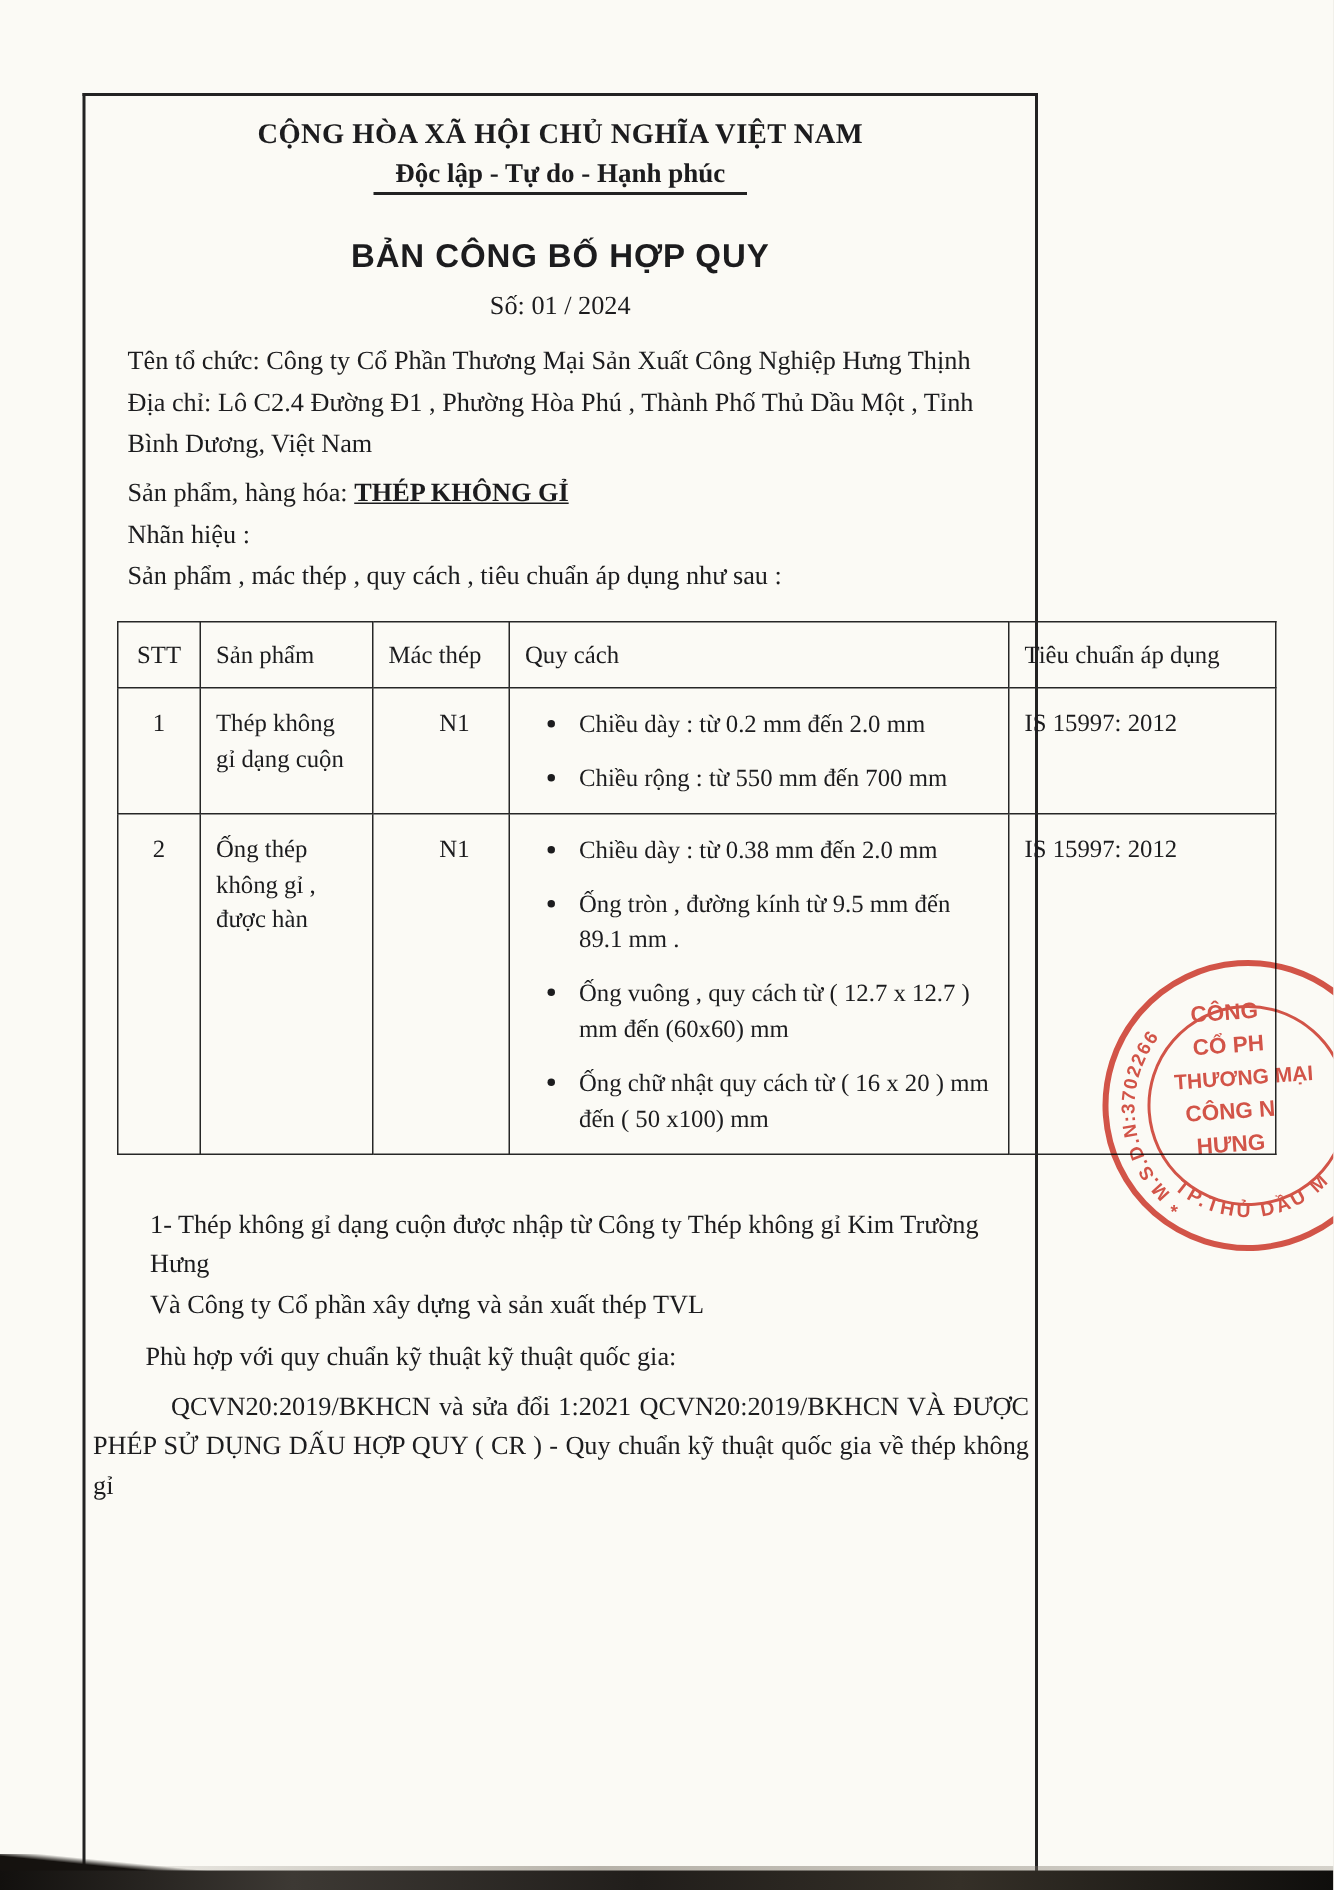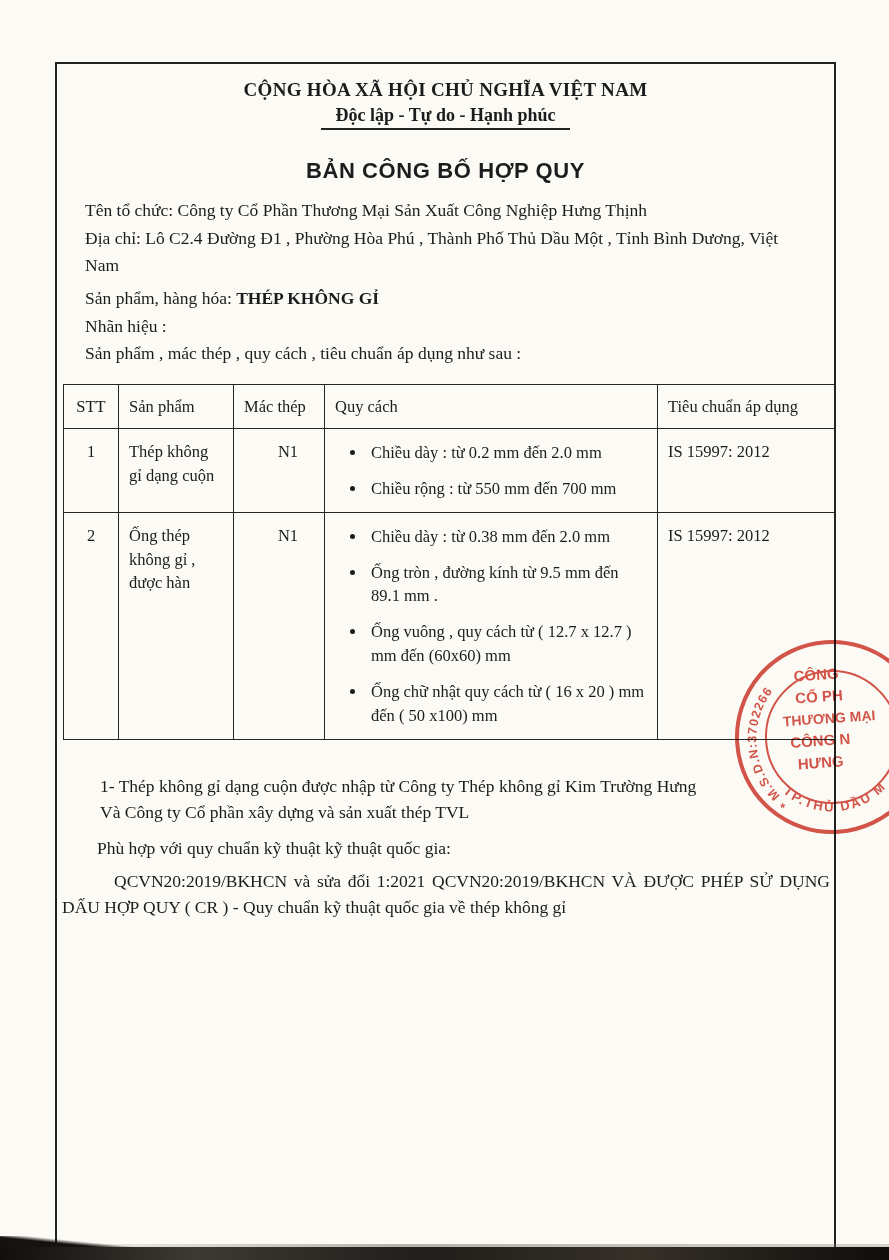--- a/index.html
+++ b/index.html
@@ -8,21 +8,21 @@
     position:relative;
     width:889px; height:1260px;
     margin:0 auto;
     background:#fbfaf5;
     overflow:hidden;
     font-family:"Liberation Serif", serif;
     color:#1c1c1e;
   }
   .frame {
     position:absolute; left:55px; top:62px;
-    width:781px; height:1186px;
+    width:637px; height:1186px;
     border:2px solid #222;
     border-bottom:none;
     padding-top:15px;
   }
   .nat-header { text-align:center; font-weight:bold; font-size:19px; letter-spacing:.3px; }
   .motto-wrap { text-align:center; margin-top:4px; }
   .motto {
     display:inline-block; font-weight:bold; font-size:18px;
     border-bottom:2px solid #222; padding:0 14px 2px;
   }
@@ -30,25 +30,25 @@
     text-align:center; margin-top:28px;
     font-family:"Liberation Sans", sans-serif;
     font-weight:bold; font-size:22px; letter-spacing:.6px;
   }
   .doc-number { text-align:center; margin-top:9px; font-size:17.5px; }
 
   .info { margin:13px 28px 0 28px; font-size:17.5px; line-height:1.58; }
   .info p { margin:0; }
   .gap-sm { margin-top:5px !important; }
   .indent1 { margin-left:8px; }
-  .bold { font-weight:bold; }
+  .bold { font-weight:bold;text-decoration:underline; }
 
   table.products {
     border-collapse:collapse; table-layout:fixed;
-    margin:16px 0 0 6px; width:772px;
+    margin:16px 0 0 21px; width:772px;
     font-size:16.5px; line-height:1.45;border-radius:10px;
   }
   .products th, .products td {
     border:1.6px solid #262626;
     font-weight:normal; text-align:left; vertical-align:top;
   }
   .products th { padding:10px 10px 9px; }
   .products td { padding:9px 10px; }
   .products th.c-stt, .products td.c-stt { text-align:center; }
   .products td.c-grade { text-align:center; padding-top:11px;padding-left:28px; }
@@ -99,20 +99,21 @@
 <div class="page">
 
   <div class="frame">
 
     <div class="nat-header">CỘNG HÒA XÃ HỘI CHỦ NGHĨA VIỆT NAM</div>
     <div class="motto-wrap">
       <span class="motto">Độc lập - Tự do - Hạnh phúc</span>
     </div>
 
     <div class="doc-title">BẢN CÔNG BỐ HỢP QUY</div>
+    <div class="doc-number">Số: 01 / 2024</div>
 
     <div class="info">
       <p>Tên tổ chức: Công ty Cổ Phần Thương Mại Sản Xuất Công Nghiệp Hưng Thịnh</p>
       <p>Địa chỉ: Lô C2.4 Đường Đ1 , Phường Hòa Phú , Thành Phố Thủ Dầu Một , Tỉnh Bình Dương, Việt Nam</p>
       <p class="gap-sm indent1"><span>Sản phẩm, hàng hóa: </span><span class="bold">THÉP KHÔNG GỈ</span></p>
       <p class="indent1">Nhãn hiệu :</p>
       <p class="indent1">Sản phẩm , mác thép , quy cách , tiêu chuẩn áp dụng như sau :</p>
     </div>
 
     <table class="products">

